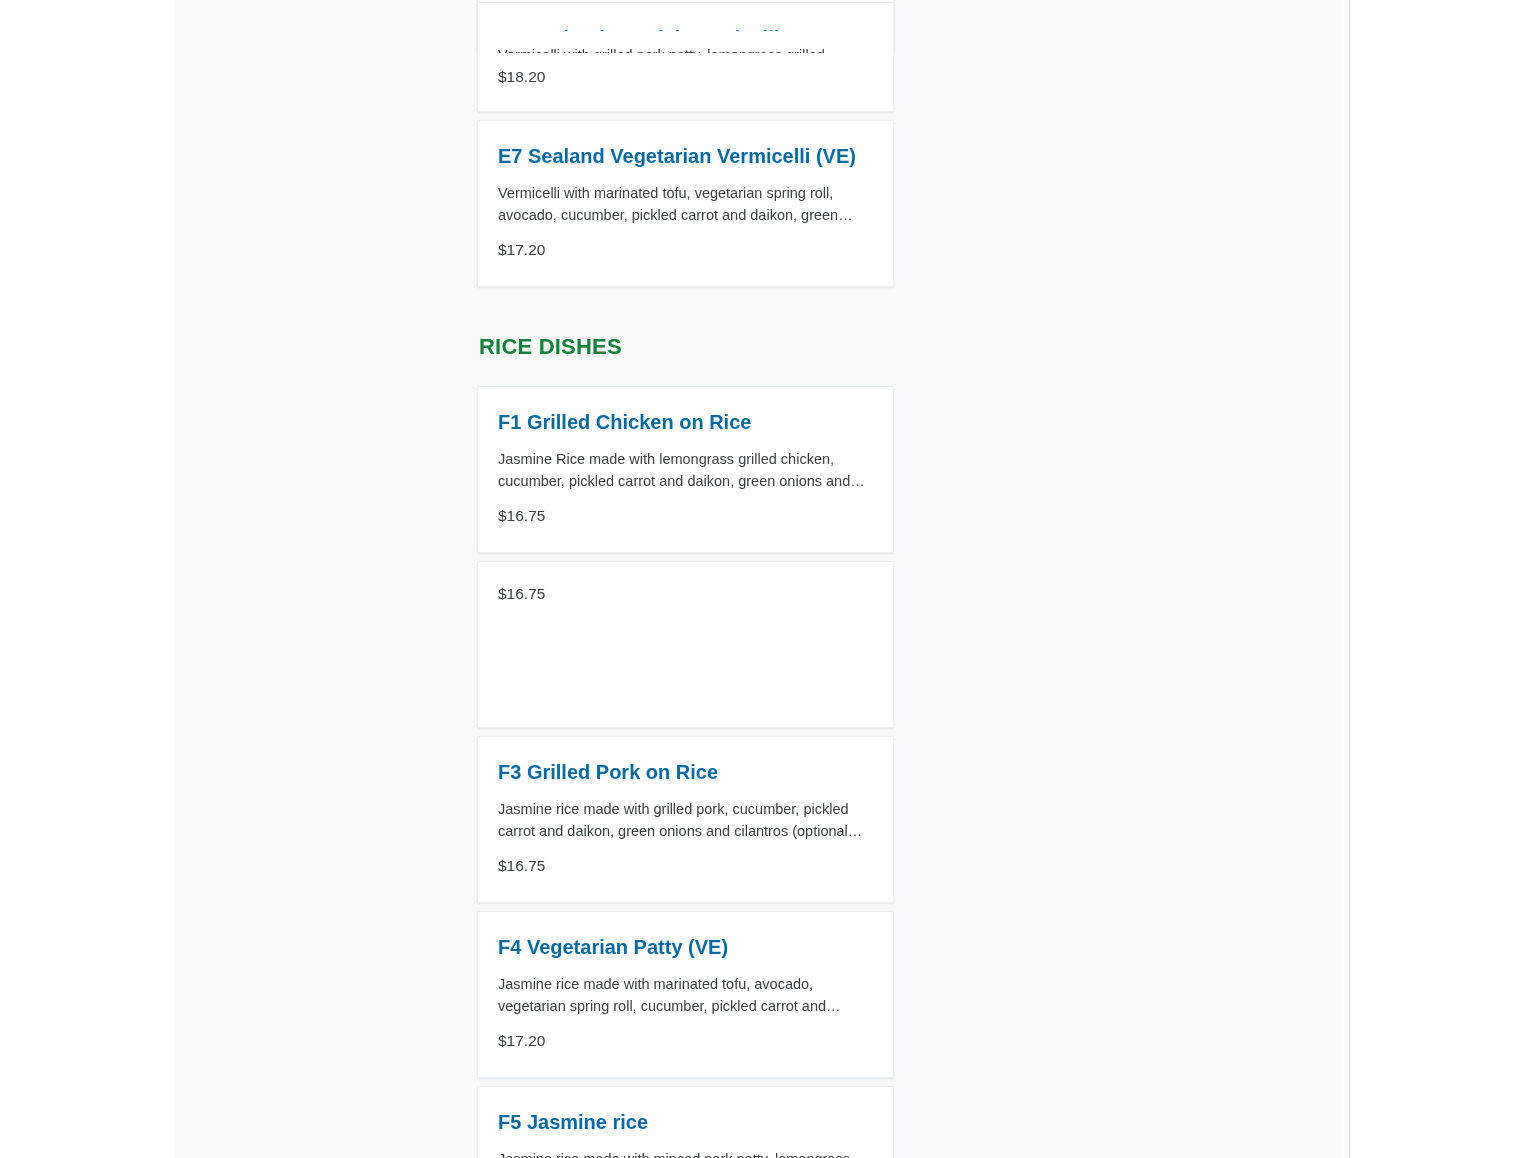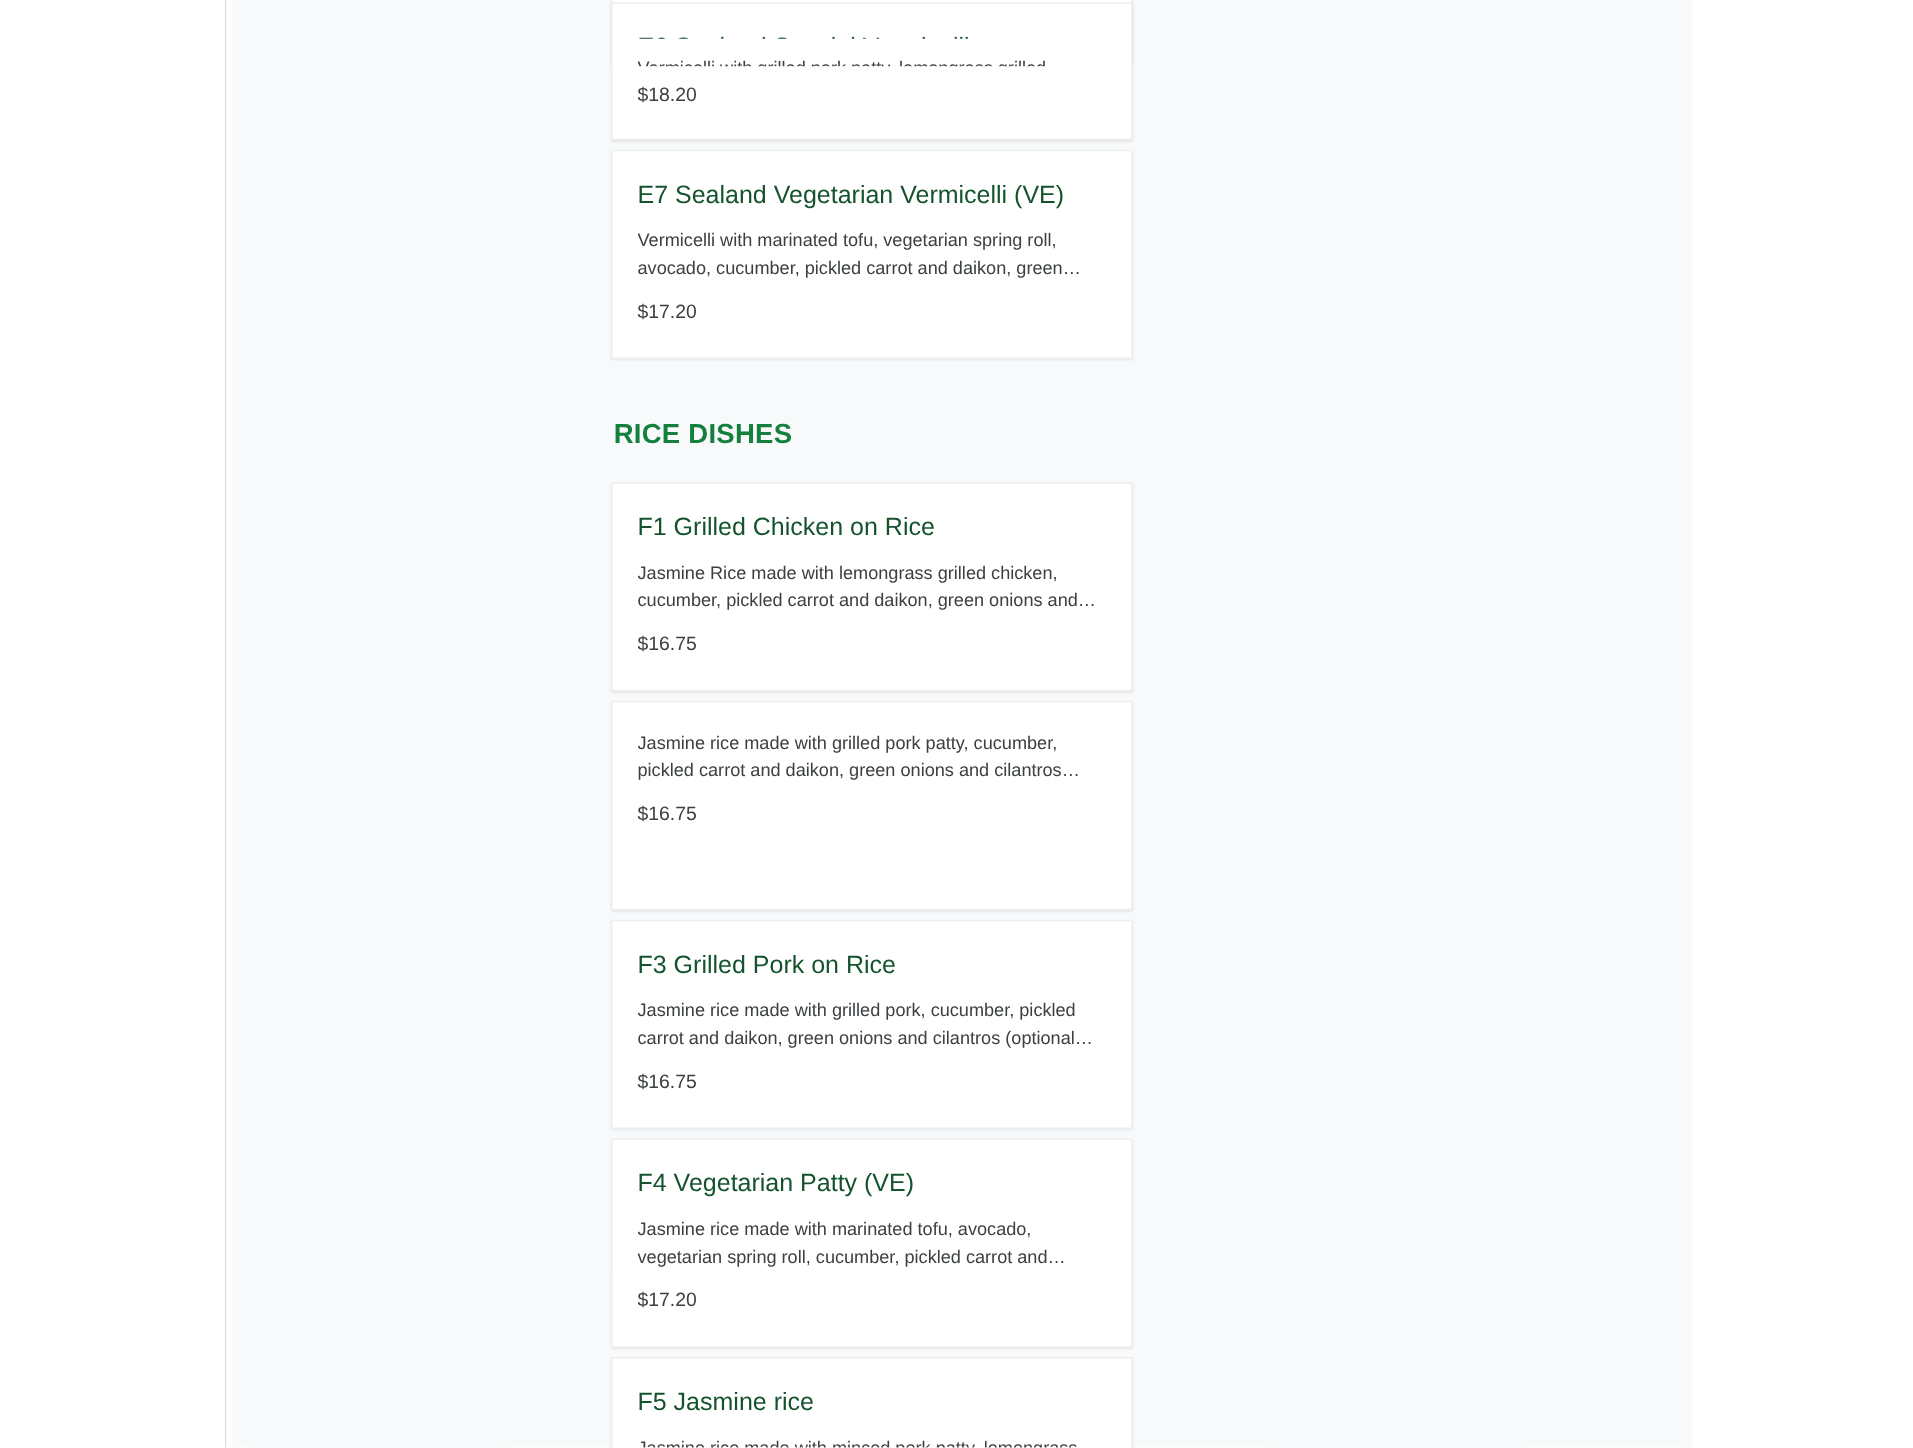--- a/index.html
+++ b/index.html
@@ -27,21 +27,21 @@
     top: 0;
     bottom: 0;
     width: 0;
     border-left: 1px solid #dadce0;
   }
   .gutter-left  { left: 180px; }
   .gutter-right { left: 1349px; }
 
   .content-column {
     position: absolute;
-    left: 186px;
+    left: 174px;
     top: 0;
     width: 1168px;
     height: 1158px;
     background: #f8f9fa;
     padding: 0;
   }
 
   .menu-inner {
     position: relative;
     width: 100%;
@@ -86,22 +86,22 @@
     margin-top: -58px;
     padding-bottom: 24px;
     height: 110px;
     overflow: hidden;
   }
   .menu-card.clipped-top .item-title { padding-top: 22px; }
 
   .item-title {
     font-size: 20px;
     line-height: 26px;
-    font-weight: 400;
-    color: #14532d;
+    font-weight: 700;
+    color: #0369a1;
     margin: 0 0 13px 0;
     white-space: nowrap;
     overflow: hidden;
   }
   .item-desc {
     font-size: 14.5px;
     line-height: 22px;
     color: #3c4043;
     margin: 0 0 14px 0;
     display: -webkit-box;
@@ -154,21 +154,20 @@
         </div>
         <div class="section rice">
           <h2 class="section-heading">RICE DISHES</h2>
           <div class="card-grid">
             <div class="menu-card">
               <div class="item-title">F1 Grilled Chicken on Rice</div>
               <div class="item-desc">Jasmine Rice made with lemongrass grilled chicken, cucumber, pickled carrot and daikon, green onions and…</div>
               <div class="item-price">$16.75</div>
             </div>
             <div class="menu-card">
-              <div class="item-desc">Jasmine rice made with grilled pork patty, cucumber, pickled carrot and daikon, green onions and cilantros…</div>
               <div class="item-price">$16.75</div>
             </div>
             <div class="menu-card">
               <div class="item-title">F3 Grilled Pork on Rice</div>
               <div class="item-desc">Jasmine rice made with grilled pork, cucumber, pickled carrot and daikon, green onions and cilantros (optional to…</div>
               <div class="item-price">$16.75</div>
             </div>
             <div class="menu-card">
               <div class="item-title">F4 Vegetarian Patty (VE)</div>
               <div class="item-desc">Jasmine rice made with marinated tofu, avocado, vegetarian spring roll, cucumber, pickled carrot and daikon…</div>

